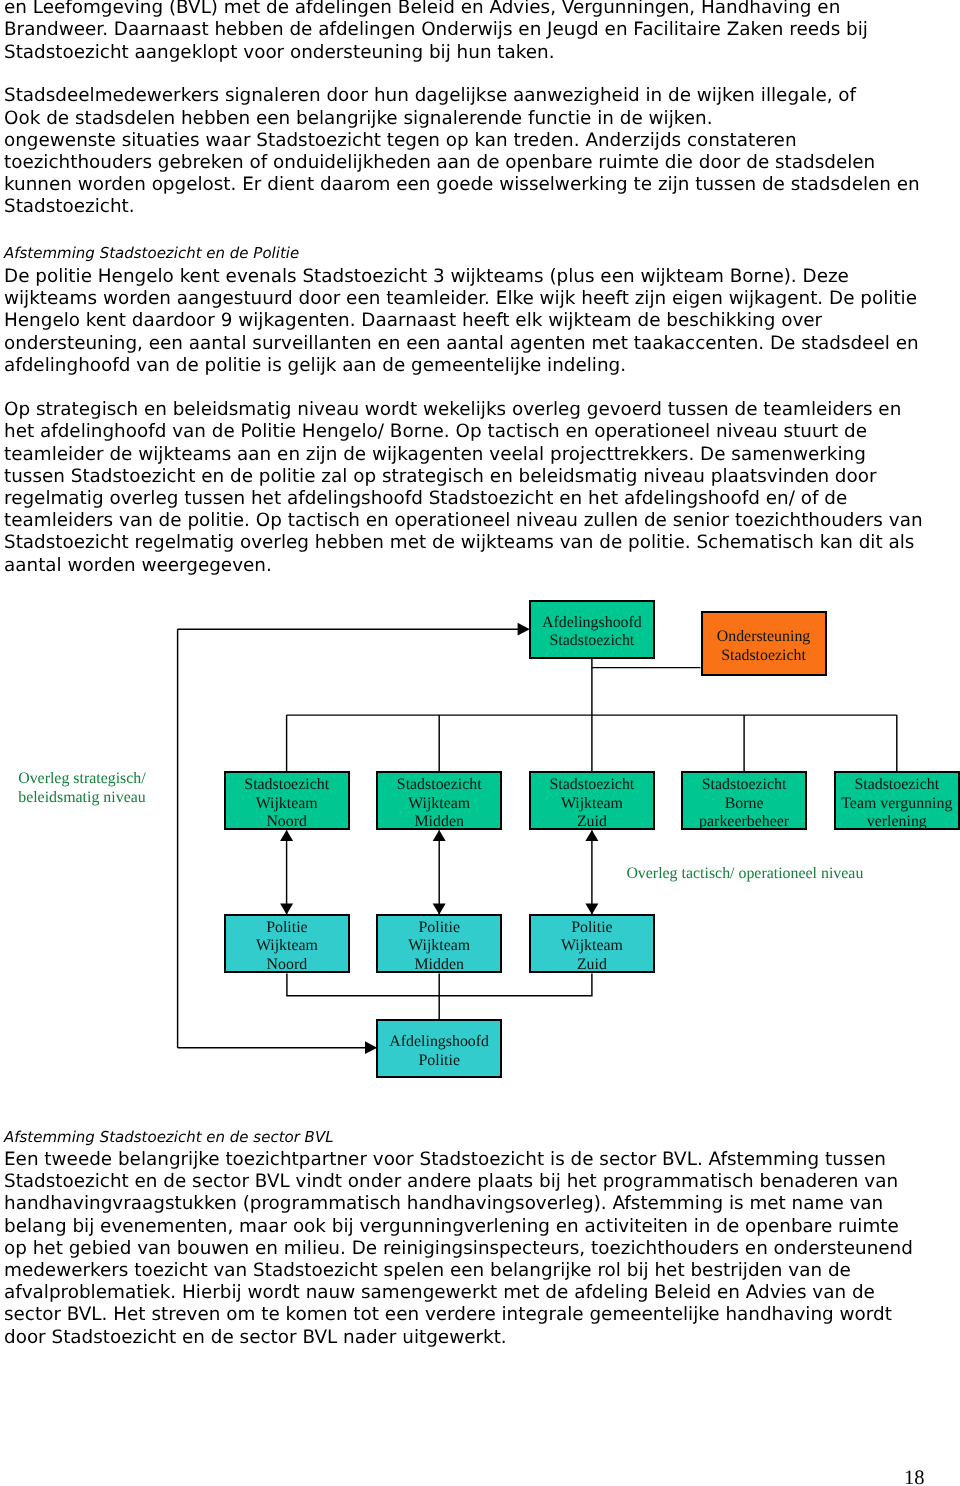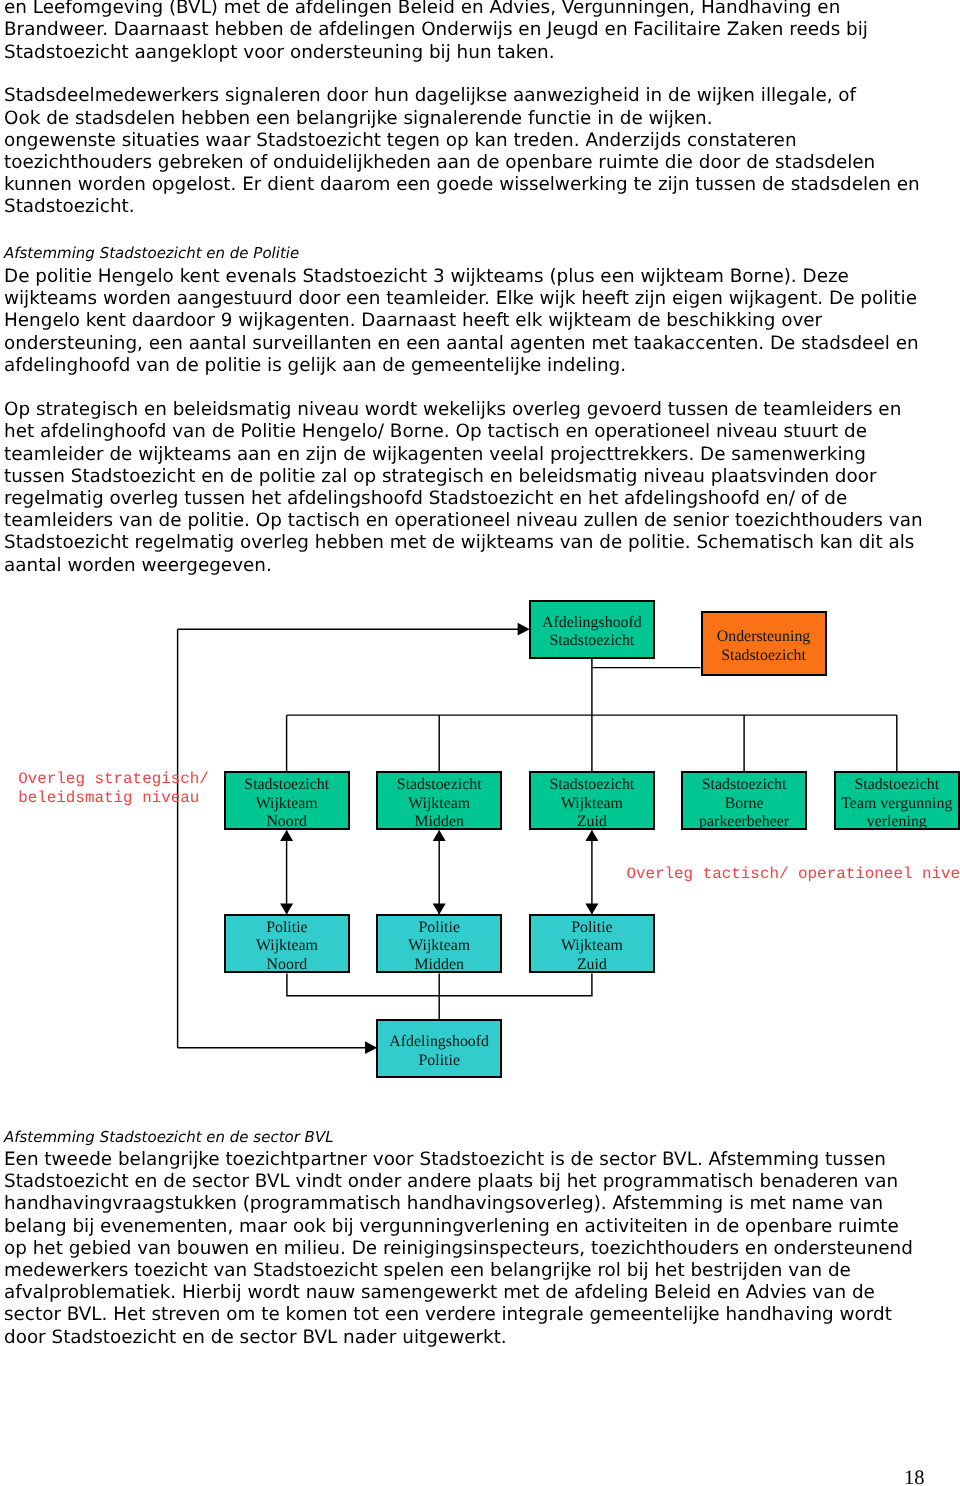--- a/index.html
+++ b/index.html
@@ -28,22 +28,22 @@
     font-size:15.9px; line-height:18.8px;
     color:#0b1410; text-align:center;
     display:flex; flex-direction:column; align-items:center; justify-content:center;
     padding-top:6px;
   }
   .node .nl { display:block; white-space:pre; }
   .node.green { background:#00c691; }
   .node.cyan  { background:#33cccc;font-family:Liberation Serif, serif; }
 
   .dlabel {
-    position:absolute; font-family:Liberation Mono, monospace;
-    font-size:15.9px; line-height:18.4px; color:#ef4444;
+    position:absolute; font-family:Liberation Serif, serif;
+    font-size:15.9px; line-height:18.4px; color:#15803d;
   }
   .dlabel .nl { display:block; white-space:pre; }
 </style>
 </head>
 <body>
 
 <div class="page">
 
   <div class="para" style="top:-2.8px">
     <span class="ln">en Leefomgeving (BVL) met de afdelingen Beleid en Advies, Vergunningen, Handhaving en</span>

